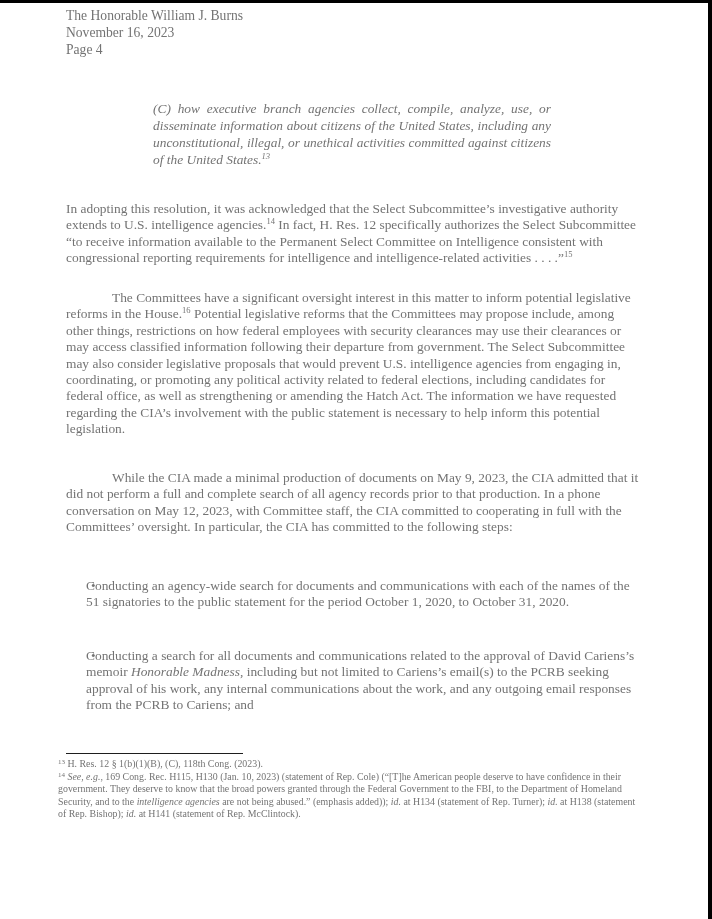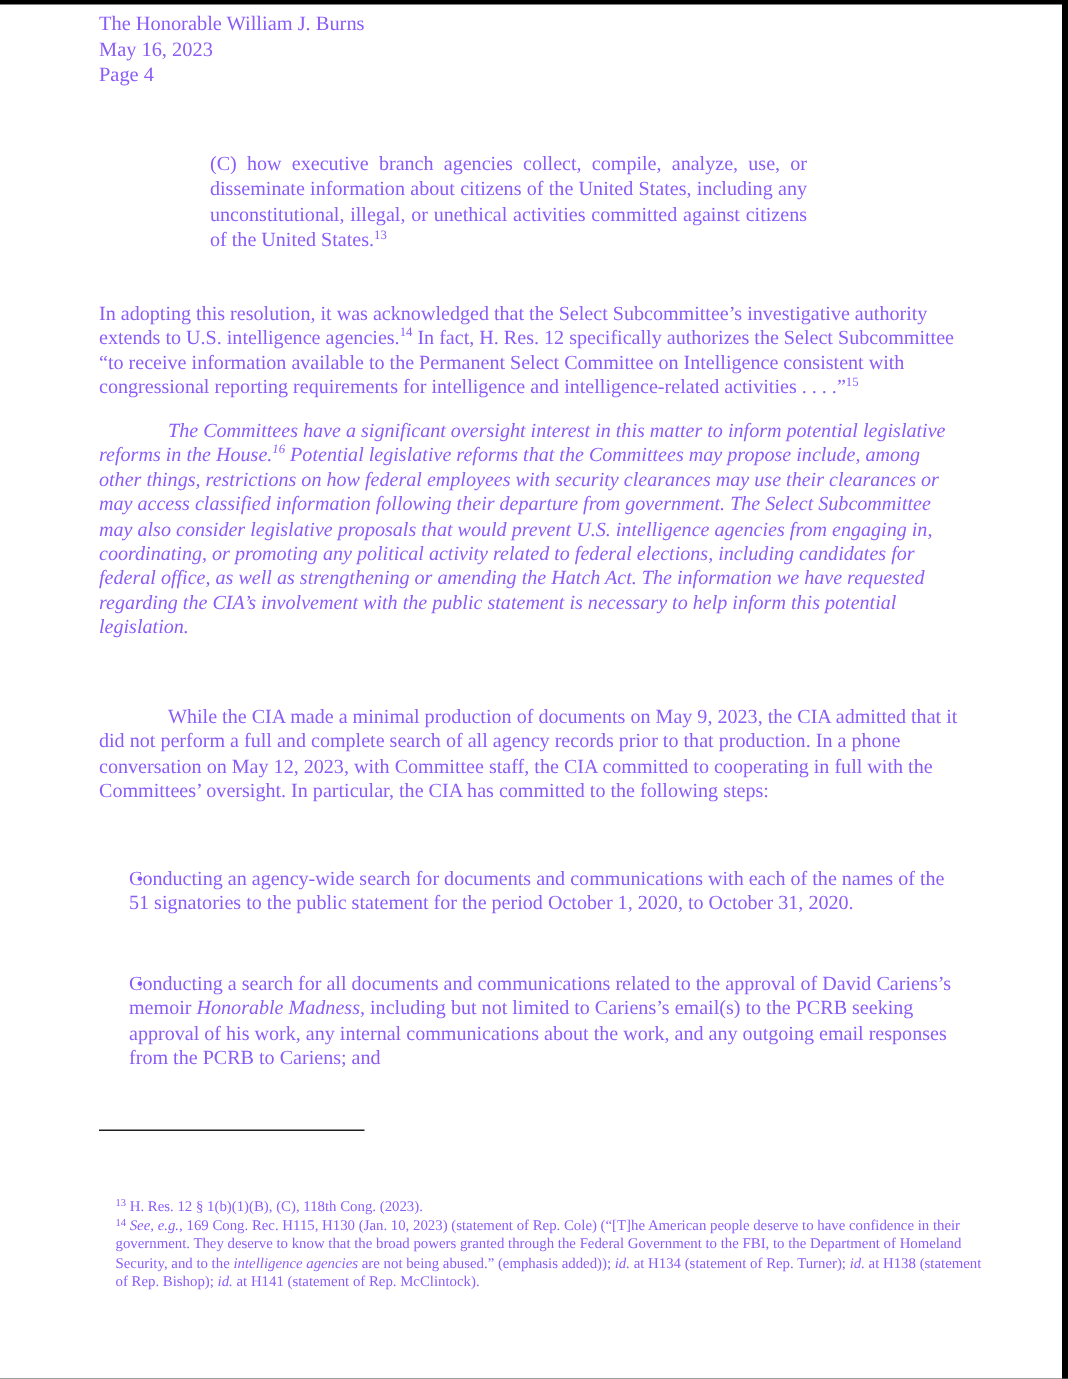--- a/index.html
+++ b/index.html
@@ -13,51 +13,52 @@
       overflow: hidden;
       position: relative;
     }
     .page {
       position: absolute;
       left: 0;
       top: 3px;
       width: 708px;
       height: 916px;
       background: #ffffff;
-      color: #8b5cf6;
+      color: #737373;
       font-family: "Liberation Serif", "DejaVu Serif", serif;
       font-size: 13.4px;
       line-height: 16.4px;
     }
     .abs { position: absolute; }
     .header-block {
       left: 66px;
       top: 4px;
       font-size: 13.6px;
       line-height: 17px;
     }
     .quote-block {
-      left: 140px;
+      left: 153px;
       top: 97px;
       width: 398px;
       text-align: justify;
       line-height: 17px;
+      font-style: italic;
     }
     .para {
       left: 66px;
       width: 574px;
     }
     .indent { text-indent: 46px; }
     sup {
       font-size: 8.5px;
       line-height: 0;
       vertical-align: 5px;
     }
     .p1 { top: 198px; }
-    .p2 { top: 276px; font-style: italic; }
+    .p2 { top: 287px; }
     .p3 { top: 467px; }
     .bullet-item {
       left: 66px;
       width: 574px;
     }
     .bullet-dot {
       position: absolute;
       left: 25px;
       top: 0;
       font-size: 13px;
@@ -69,42 +70,41 @@
     .b1 { top: 575px; }
     .b2 { top: 645px; }
     .fn-rule {
       left: 66px;
       top: 750px;
       width: 177px;
       height: 0;
       border-top: 1.3px solid #1e1e1e;
     }
     .footnotes {
-      left: 77px;
+      left: 58px;
       top: 755px;
       width: 580px;
       font-size: 9.9px;
       line-height: 12.5px;
-      margin-top: 41px;
     }
     .footnotes sup {
       font-size: 7px;
       vertical-align: 3px;
     }
     .fn { display: block; }
     em { font-style: italic; }
   </style>
 </head>
 <body>
 
 <div class="page">
 
   <div class="abs header-block">
     <div>The Honorable William J. Burns</div>
-    <div>May 16, 2023</div>
+    <div>November 16, 2023</div>
     <div>Page 4</div>
   </div>
 
   <div class="abs quote-block">
     <span>(C) how executive branch agencies collect, compile, analyze, use, or disseminate information about citizens of the United States, including any unconstitutional, illegal, or unethical activities committed against citizens of the United States.</span><sup>13</sup>
   </div>
 
   <div class="abs para p1">
     <span>In adopting this resolution, it was acknowledged that the Select Subcommittee’s investigative authority extends to U.S. intelligence agencies.</span><sup>14</sup><span> In fact, H. Res. 12 specifically authorizes the Select Subcommittee “to receive information available to the Permanent Select Committee on Intelligence consistent with congressional reporting requirements for intelligence and intelligence-related activities . . . .”</span><sup>15</sup>
   </div>

